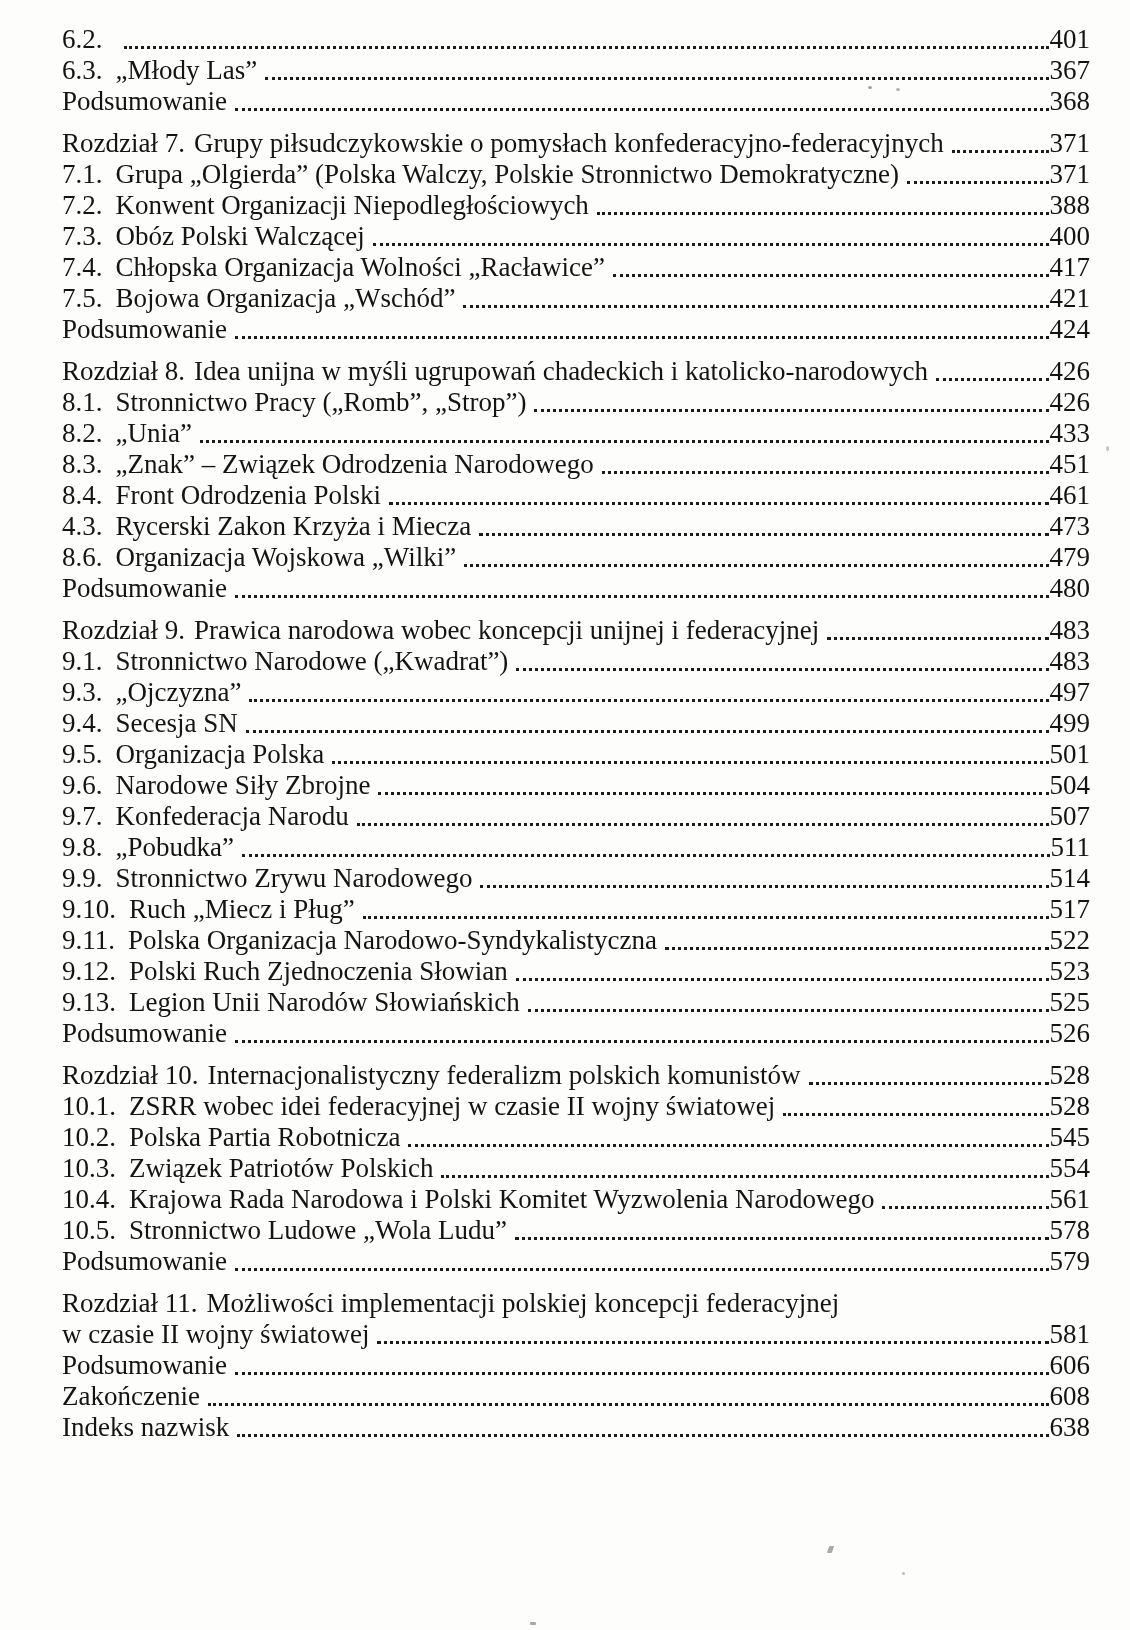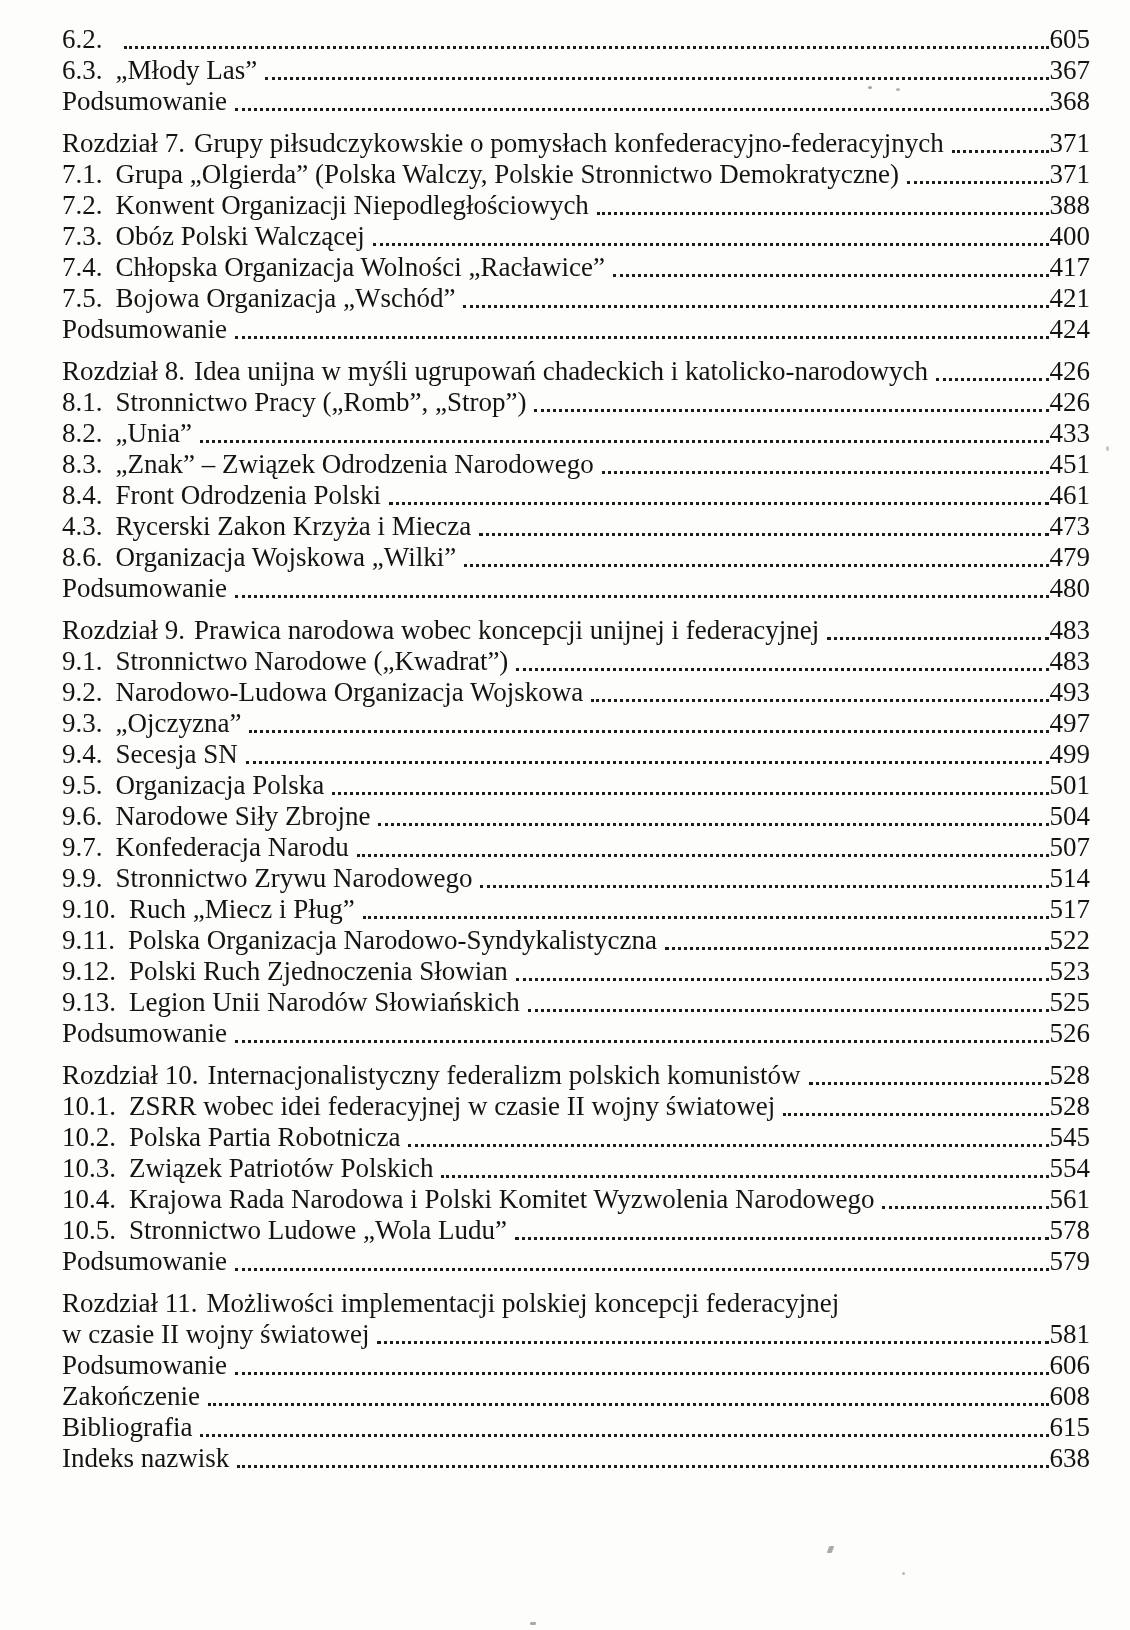--- a/index.html
+++ b/index.html
@@ -58,21 +58,21 @@
   .speck.s6 { left: 530px; top: 1622px; width: 6px; height: 3px; opacity:.5; border-radius:1px; }
 </style>
 </head>
 <body>
 
 <div class="page">
   <div class="toc" id="toc">
       <div class="row section">
         <span class="num">6.2.</span>
         <span class="leader"></span>
-        <span class="pagenum">605</span>
+        <span class="pagenum">401</span>
       </div>
       <div class="row section">
         <span class="num">6.3.</span>
         <span class="title">„Młody Las”</span>
         <span class="leader"></span>
         <span class="pagenum">367</span>
       </div>
       <div class="row plain">
         <span class="title">Podsumowanie</span>
         <span class="leader"></span>
@@ -172,26 +172,20 @@
         <span class="leader"></span>
         <span class="pagenum">483</span>
       </div>
       <div class="row section">
         <span class="num">9.1.</span>
         <span class="title">Stronnictwo Narodowe („Kwadrat”)</span>
         <span class="leader"></span>
         <span class="pagenum">483</span>
       </div>
       <div class="row section">
-        <span class="num">9.2.</span>
-        <span class="title">Narodowo-Ludowa Organizacja Wojskowa</span>
-        <span class="leader"></span>
-        <span class="pagenum">493</span>
-      </div>
-      <div class="row section">
         <span class="num">9.3.</span>
         <span class="title">„Ojczyzna”</span>
         <span class="leader"></span>
         <span class="pagenum">497</span>
       </div>
       <div class="row section">
         <span class="num">9.4.</span>
         <span class="title">Secesja SN</span>
         <span class="leader"></span>
         <span class="pagenum">499</span>
@@ -208,20 +202,26 @@
         <span class="leader"></span>
         <span class="pagenum">504</span>
       </div>
       <div class="row section">
         <span class="num">9.7.</span>
         <span class="title">Konfederacja Narodu</span>
         <span class="leader"></span>
         <span class="pagenum">507</span>
       </div>
       <div class="row section">
+        <span class="num">9.8.</span>
+        <span class="title">„Pobudka”</span>
+        <span class="leader"></span>
+        <span class="pagenum">511</span>
+      </div>
+      <div class="row section">
         <span class="num">9.9.</span>
         <span class="title">Stronnictwo Zrywu Narodowego</span>
         <span class="leader"></span>
         <span class="pagenum">514</span>
       </div>
       <div class="row section">
         <span class="num">9.10.</span>
         <span class="title">Ruch „Miecz i Pług”</span>
         <span class="leader"></span>
         <span class="pagenum">517</span>
@@ -301,25 +301,20 @@
       </div>
       <div class="row plain">
         <span class="title">Podsumowanie</span>
         <span class="leader"></span>
         <span class="pagenum">606</span>
       </div>
       <div class="row standalone">
         <span class="title">Zakończenie</span>
         <span class="leader"></span>
         <span class="pagenum">608</span>
-      </div>
-      <div class="row standalone">
-        <span class="title">Bibliografia</span>
-        <span class="leader"></span>
-        <span class="pagenum">615</span>
       </div>
       <div class="row standalone">
         <span class="title">Indeks nazwisk</span>
         <span class="leader"></span>
         <span class="pagenum">638</span>
       </div>
     </div>
   <div class="speck s1"></div>
   <div class="speck s2"></div>
   <div class="speck s3"></div>

